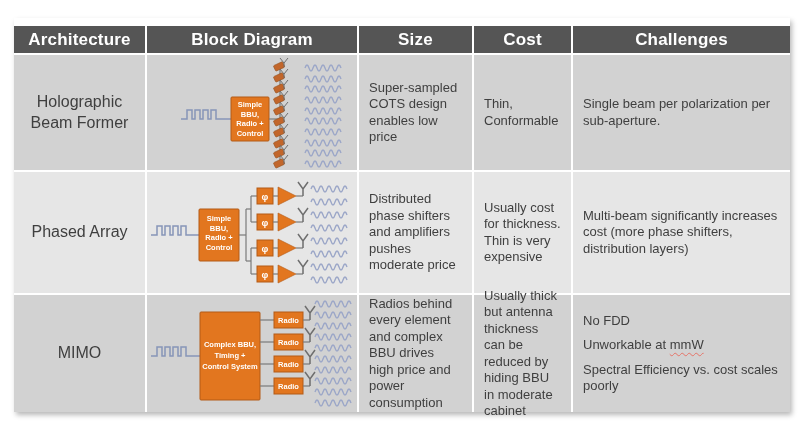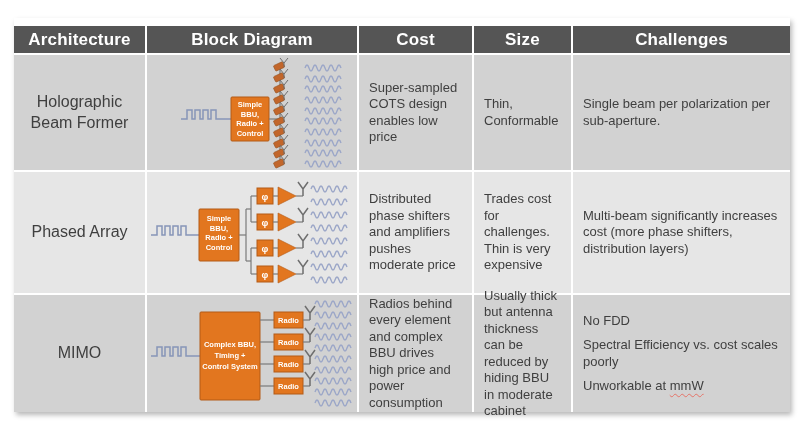--- a/index.html
+++ b/index.html
@@ -66,24 +66,24 @@
 <div class="stage">
   <div class="table">
 
     <div class="th">
         <span>Architecture</span>
       </div>
     <div class="th">
         <span>Block Diagram</span>
       </div>
     <div class="th">
+        <span>Size</span>
+      </div>
+    <div class="th">
         <span>Cost</span>
-      </div>
-    <div class="th">
-        <span>Size</span>
       </div>
     <div class="th">
         <span>Challenges</span>
       </div>
 
     <div class="cell arch dark">
         <span>Holographic Beam Former</span>
       </div>
     <div class="cell diagcell dark">
       <svg width="210" height="113" viewBox="0 0 210 113">
@@ -199,21 +199,21 @@
             <use href="#wv" x="164" y="81"></use>
           <use href="#wv" x="164" y="94"></use>
             <use href="#wv" x="164" y="107"></use>
         </g>
       </svg>
     </div>
     <div class="cell light">
         <span>Distributed phase shifters and amplifiers pushes moderate price</span>
       </div>
     <div class="cell light">
-        <span>Trades cost for challenges. Thin is very expensive</span>
+        <span>Usually cost for thickness. Thin is very expensive</span>
       </div>
     <div class="cell light challenges">
       <div>
         <p class="para">Multi-beam significantly increases cost (more phase shifters, distribution layers)</p>
       </div>
     </div>
 
     <div class="cell arch dark">
         <span>MIMO</span>
       </div>
@@ -269,19 +269,19 @@
     </div>
     <div class="cell dark">
         <span>Radios behind every element and complex BBU drives high price and power consumption</span>
       </div>
     <div class="cell dark">
         <span>Usually thick but antenna thickness can be reduced by hiding BBU in moderate cabinet</span>
       </div>
     <div class="cell dark challenges">
       <div>
         <p class="para">No FDD</p>
+        <p class="para"><span>Unworkable at </span><span class="spell">mmW</span></p>
         <p class="para">Spectral Efficiency vs. cost scales poorly</p>
-        <p class="para"><span>Unworkable at </span><span class="spell">mmW</span></p>
       </div>
     </div>
 
   </div>
 </div>
 
 </body></html>

